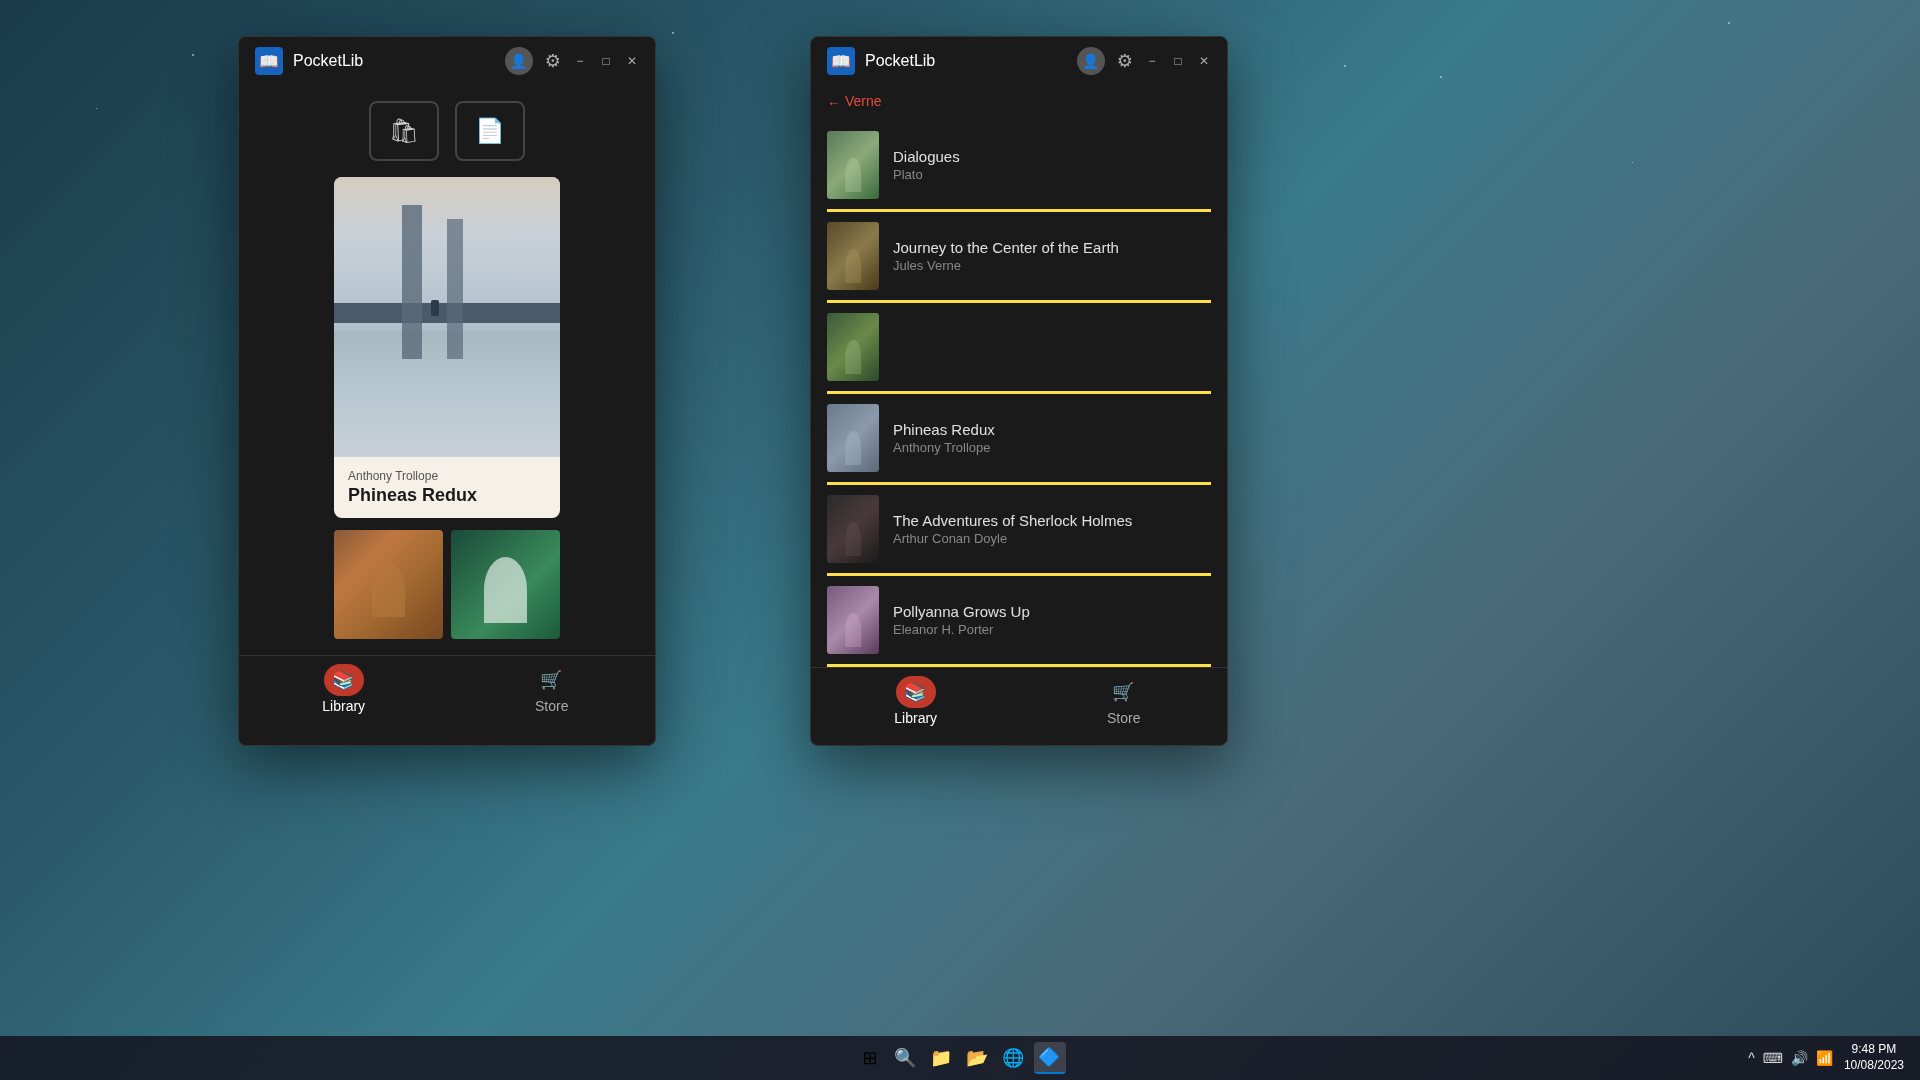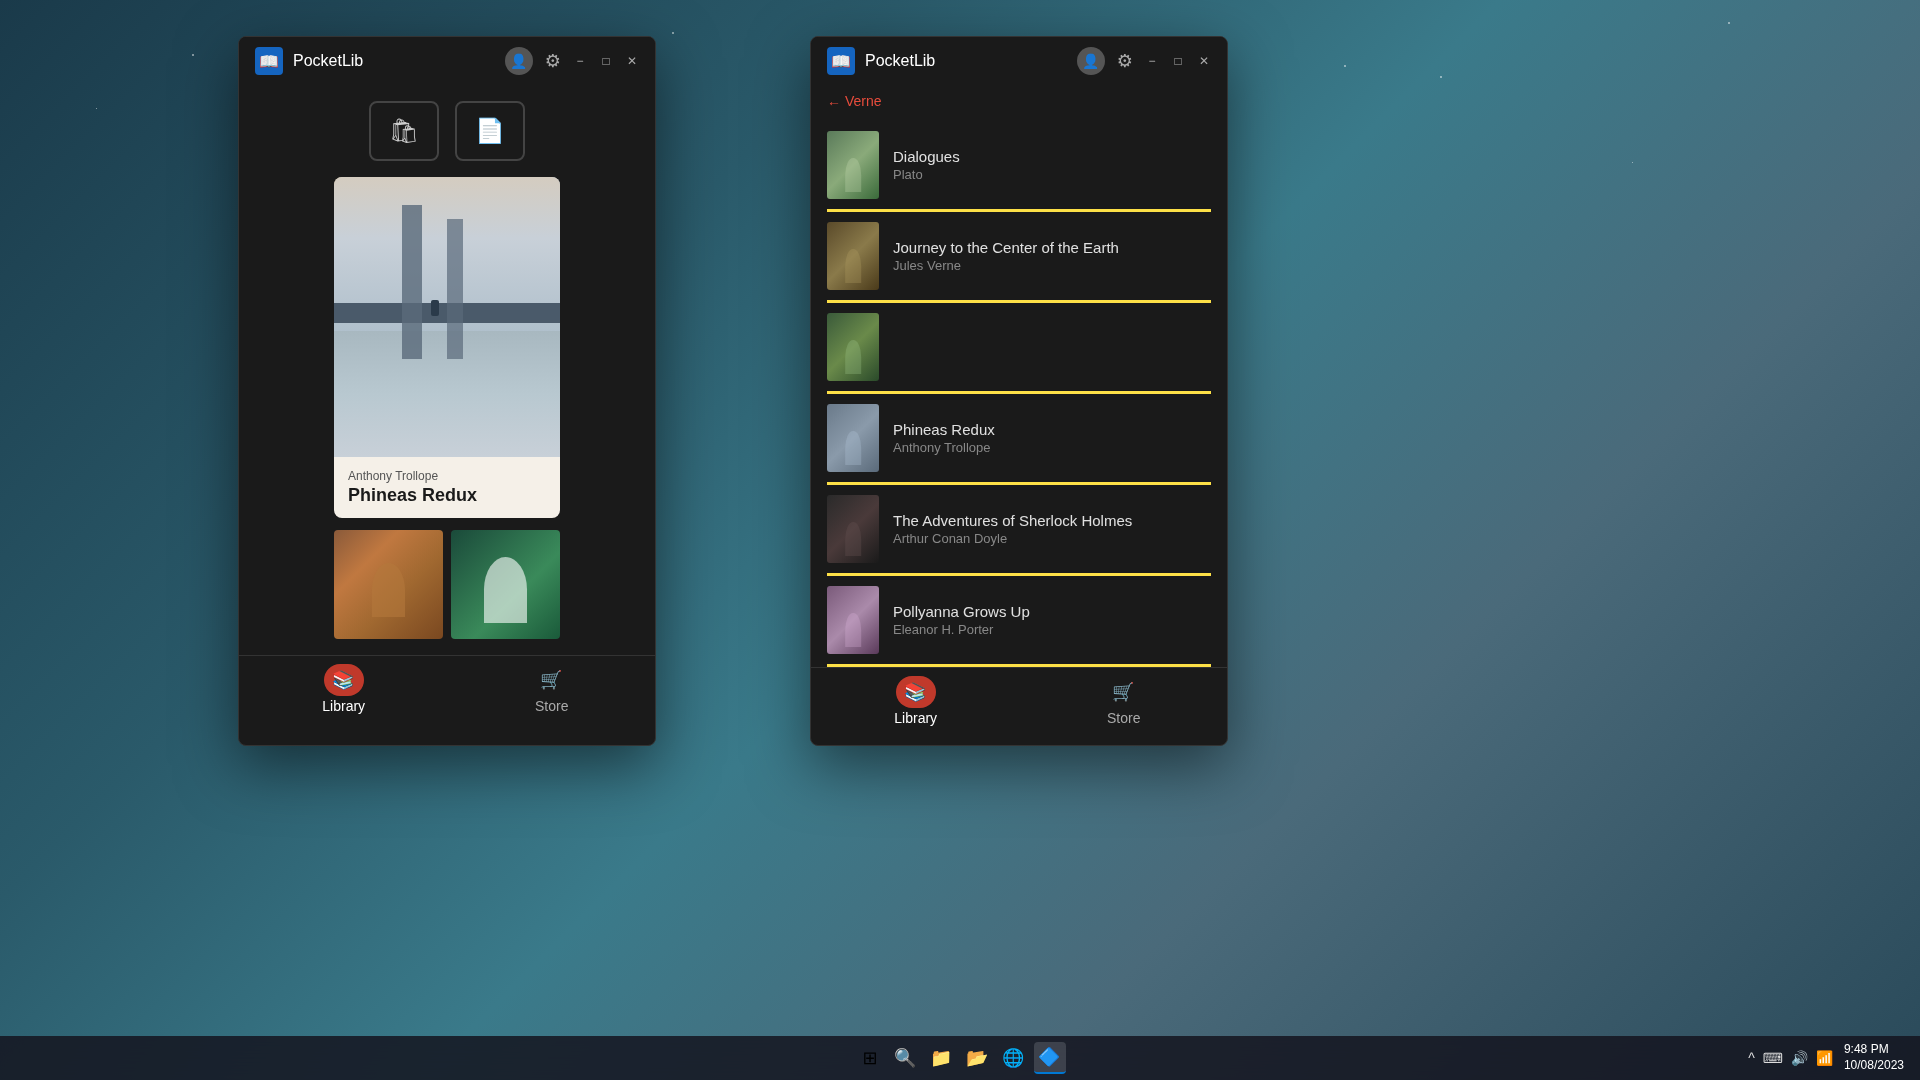--- a/index.html
+++ b/index.html
@@ -493,21 +493,21 @@
       height: 32px;
       display: flex;
       align-items: center;
       justify-content: center;
       border-radius: 4px;
       cursor: pointer;
       font-size: 18px;
     }
 
     .taskbar-clock {
-      text-align: left;
+      text-align: center;
       line-height: 1.3;
     }
 
     .system-tray {
       display: flex;
       align-items: center;
       gap: 8px;
     }
 
     .tray-icon {

